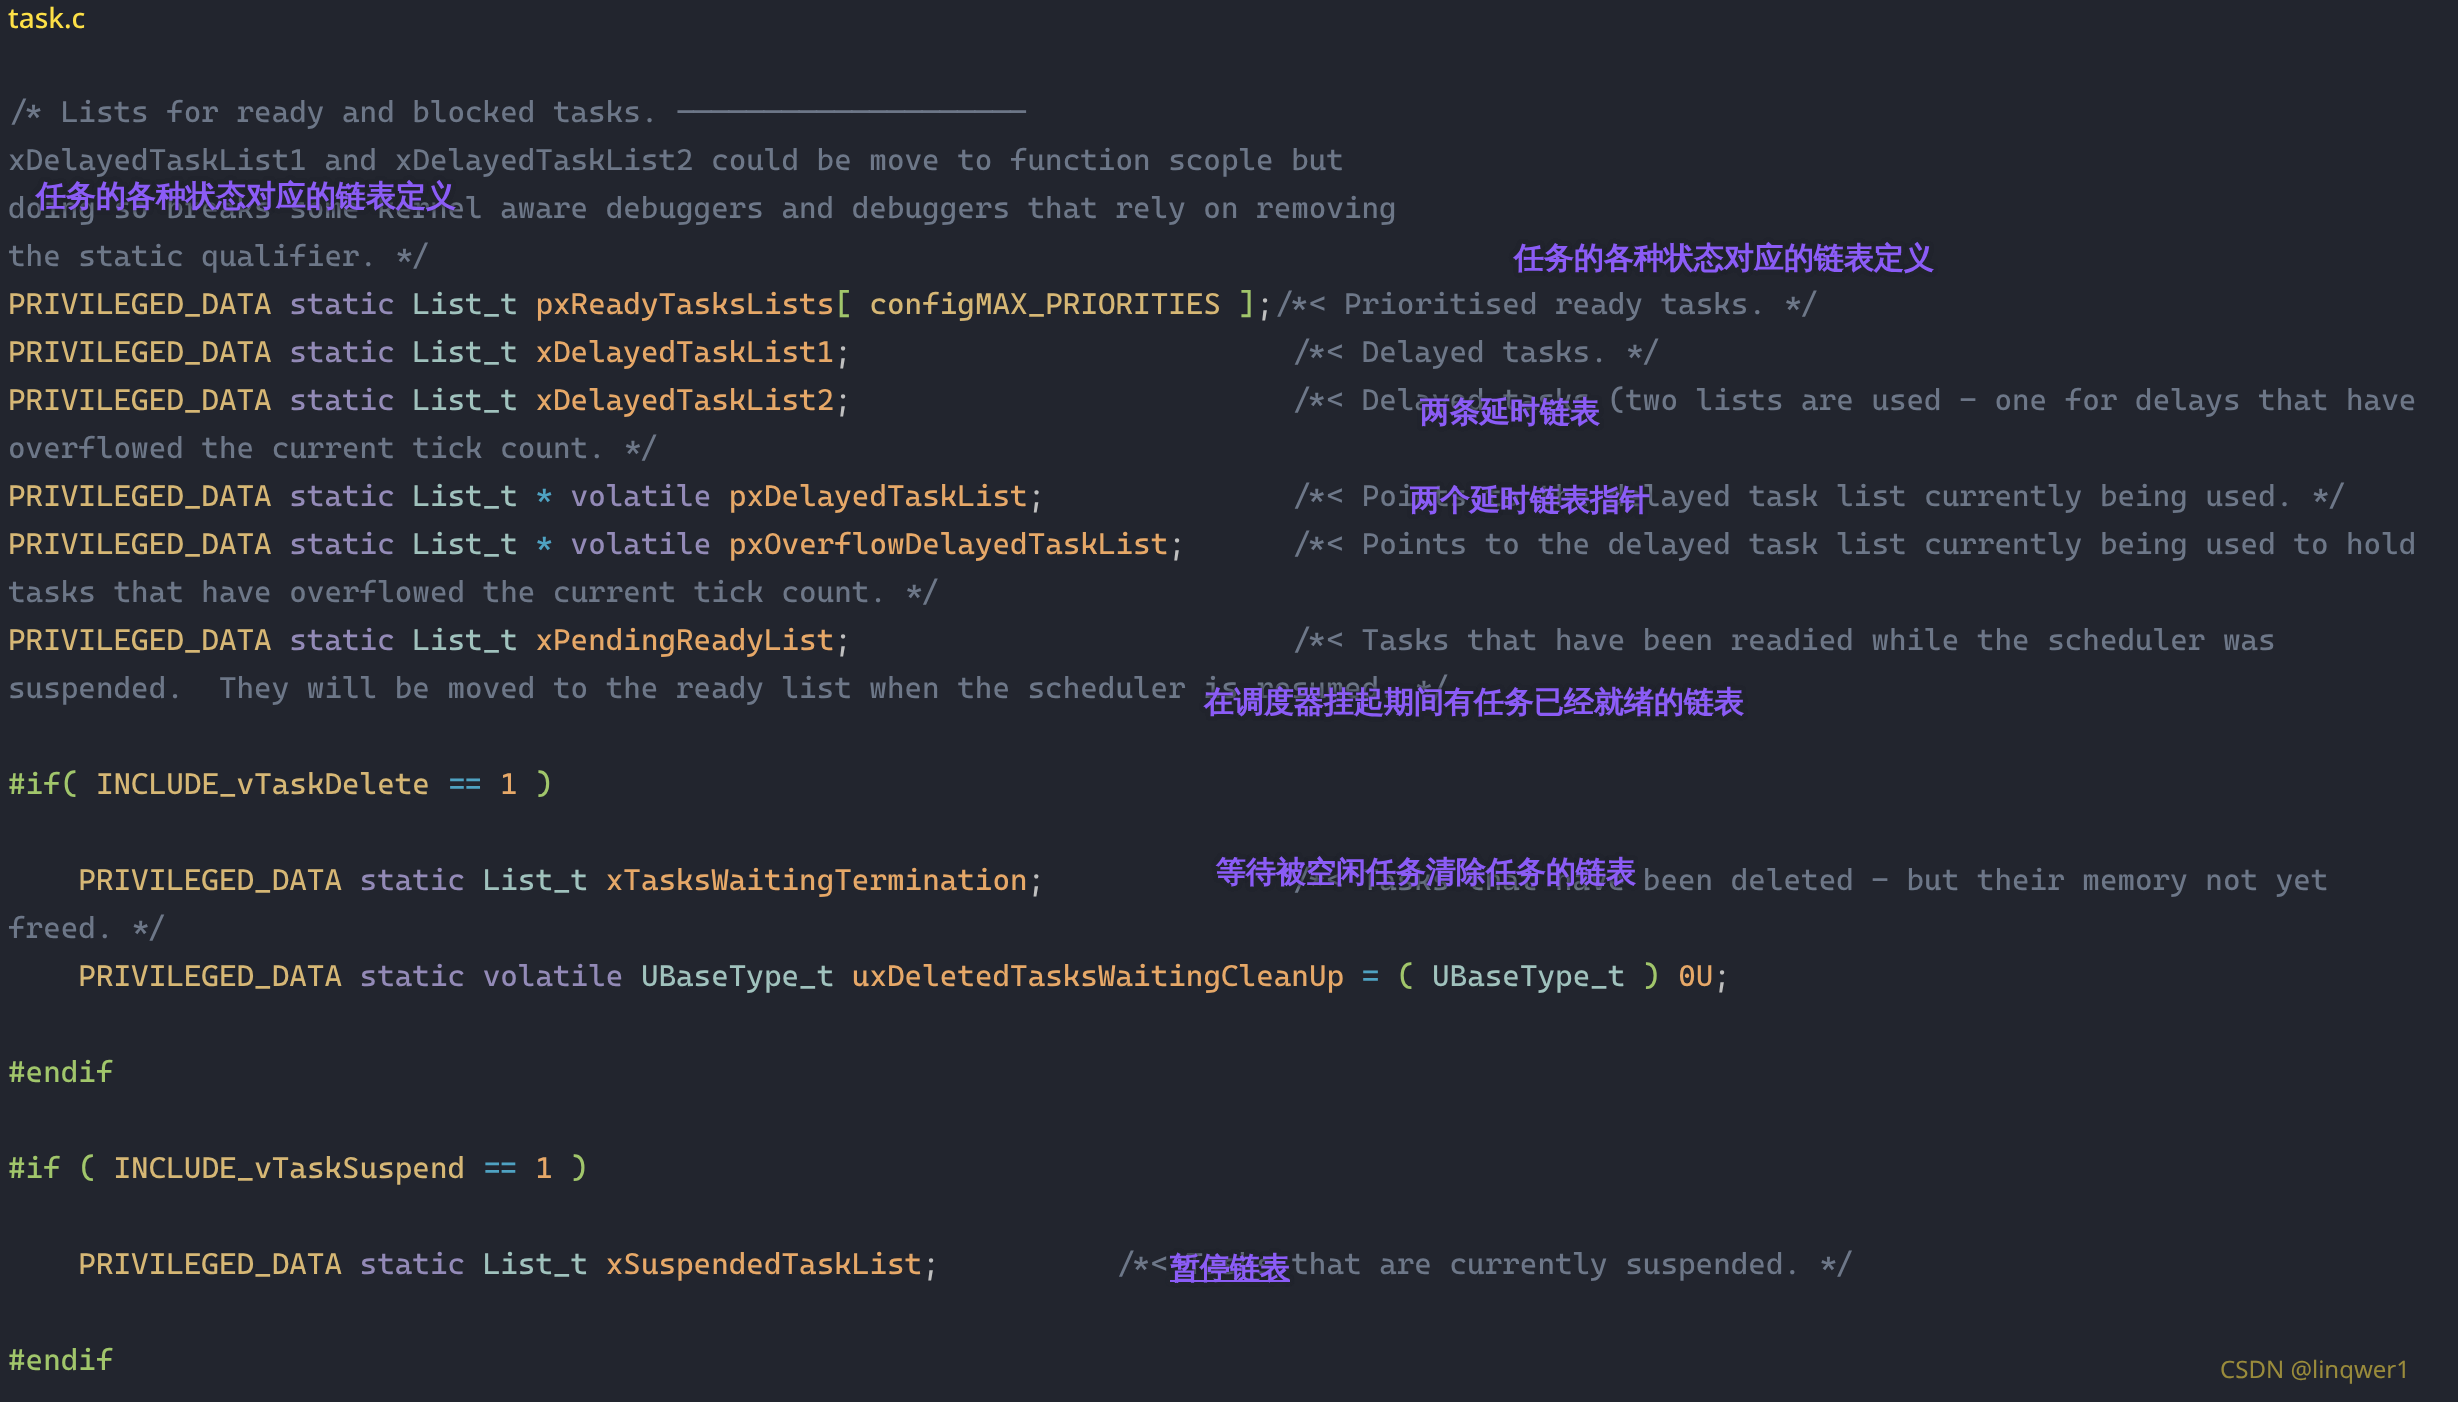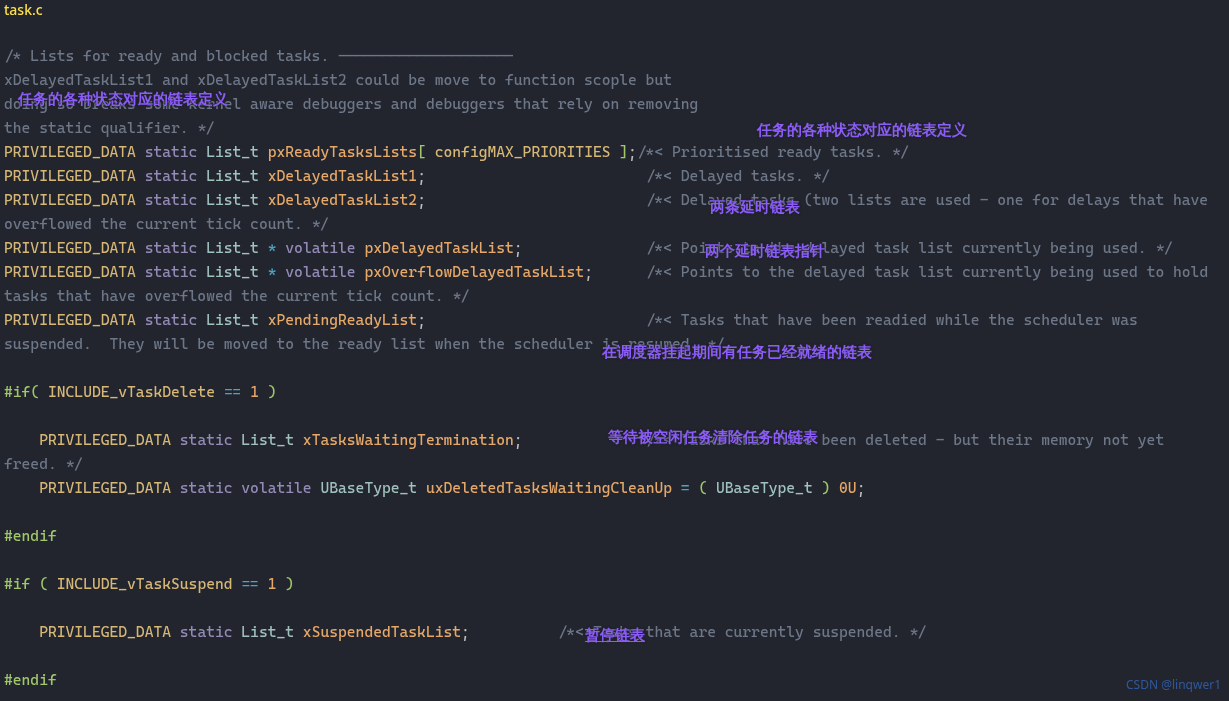--- a/index.html
+++ b/index.html
@@ -43,23 +43,23 @@
     position: absolute;
     color: #8b5cf6;
     font-family: "Microsoft YaHei","PingFang SC",system-ui,sans-serif;
     font-size: 15px;
     font-weight: 600;
     text-shadow: 0 0 2px rgba(34,37,46,0.9),0 0 2px rgba(34,37,46,0.9);
     white-space: nowrap;
   }
   .watermark {
     position: absolute;
-    right: 8px;
+    right: 24px;
     bottom: 4px;
-    color: #3b82f6;
+    color: #fde047;
     opacity: 0.55;
     font-family: system-ui, sans-serif;
     font-size: 12px;
   }
 </style>
 </head>
 <body>
 
 <div class="filename">task.c</div>
 

